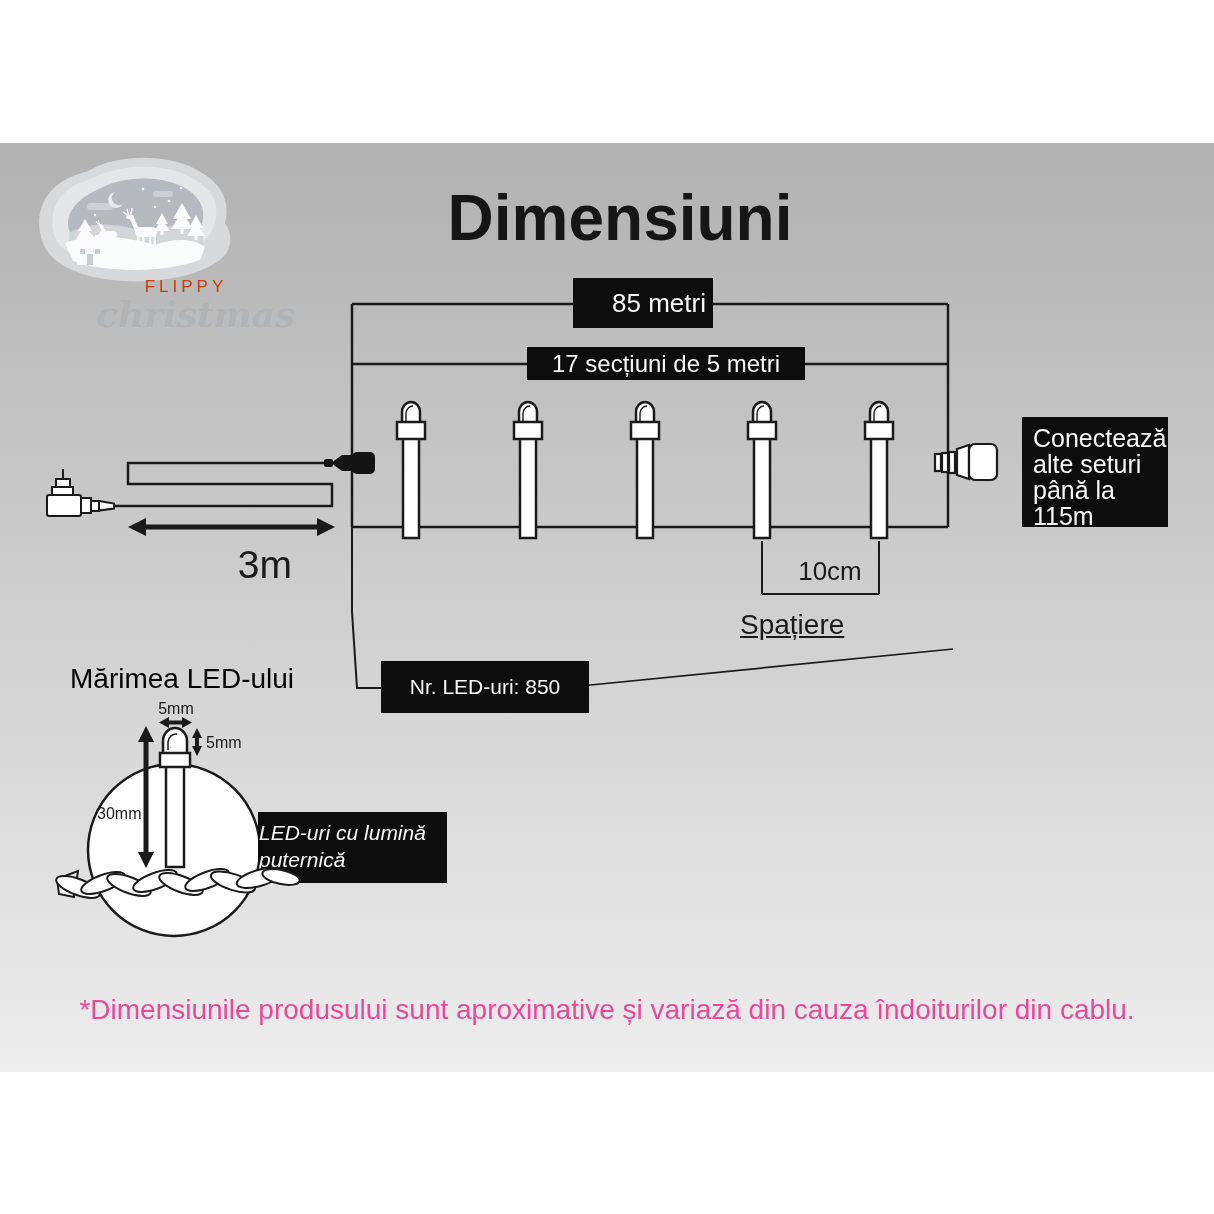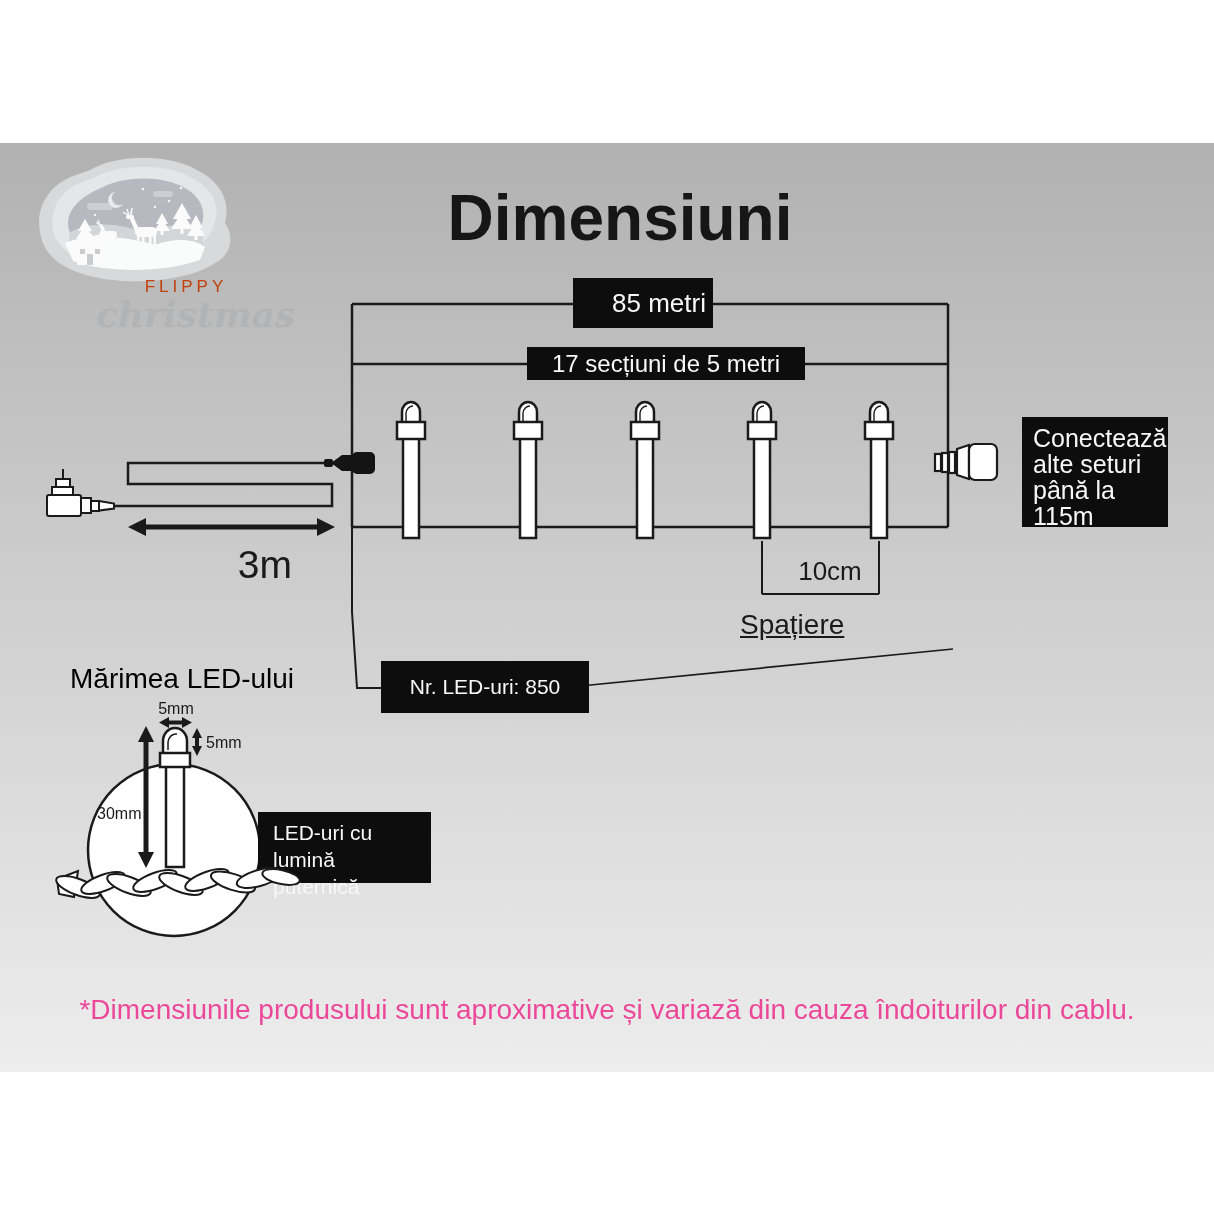--- a/index.html
+++ b/index.html
@@ -44,24 +44,25 @@
   .box-85{left:573px;top:278px;width:140px;height:50px;font-size:26px;padding-left:32px;}
   .box-17{left:527px;top:347px;width:278px;height:33px;font-size:24px;}
   .box-connect{
     left:1022px;top:417px;width:146px;height:110px;
     font-size:25px;line-height:26px;
     display:block;text-align:left;
     padding:8px 0 12px 11px;
   }
   .box-nrled{left:381px;top:661px;width:208px;height:52px;font-size:21px;}
   .box-ledinfo{
-    left:258px;top:812px;width:173px;height:71px;
+    left:258px;top:812px;width:189px;height:71px;
     font-size:21px;line-height:27px;
     display:block;text-align:left;
-    padding:7px 0 0 15px;
+    padding:7px 0 0 1px;
+    font-style:italic;
   }
   .t-3m{left:170px;top:543px;width:122px;text-align:right;font-size:39px;}
   .t-10cm{left:762px;top:556px;width:136px;text-align:center;font-size:26px;}
   .t-spatiere{left:740px;top:609px;width:170px;text-align:left;font-size:28px;text-decoration:underline;}
   .t-marimea{left:62px;top:663px;font-size:28px;color:#000000;margin-left:8px;}
   .t-5mm-top{left:146px;top:700px;width:60px;text-align:center;font-size:16px;}
   .t-5mm-right{left:206px;top:734px;font-size:16px;}
   .t-30mm{left:97px;top:805px;font-size:16px;}
   .disclaimer{
     left:0;right:0;top:994px;text-align:center;

